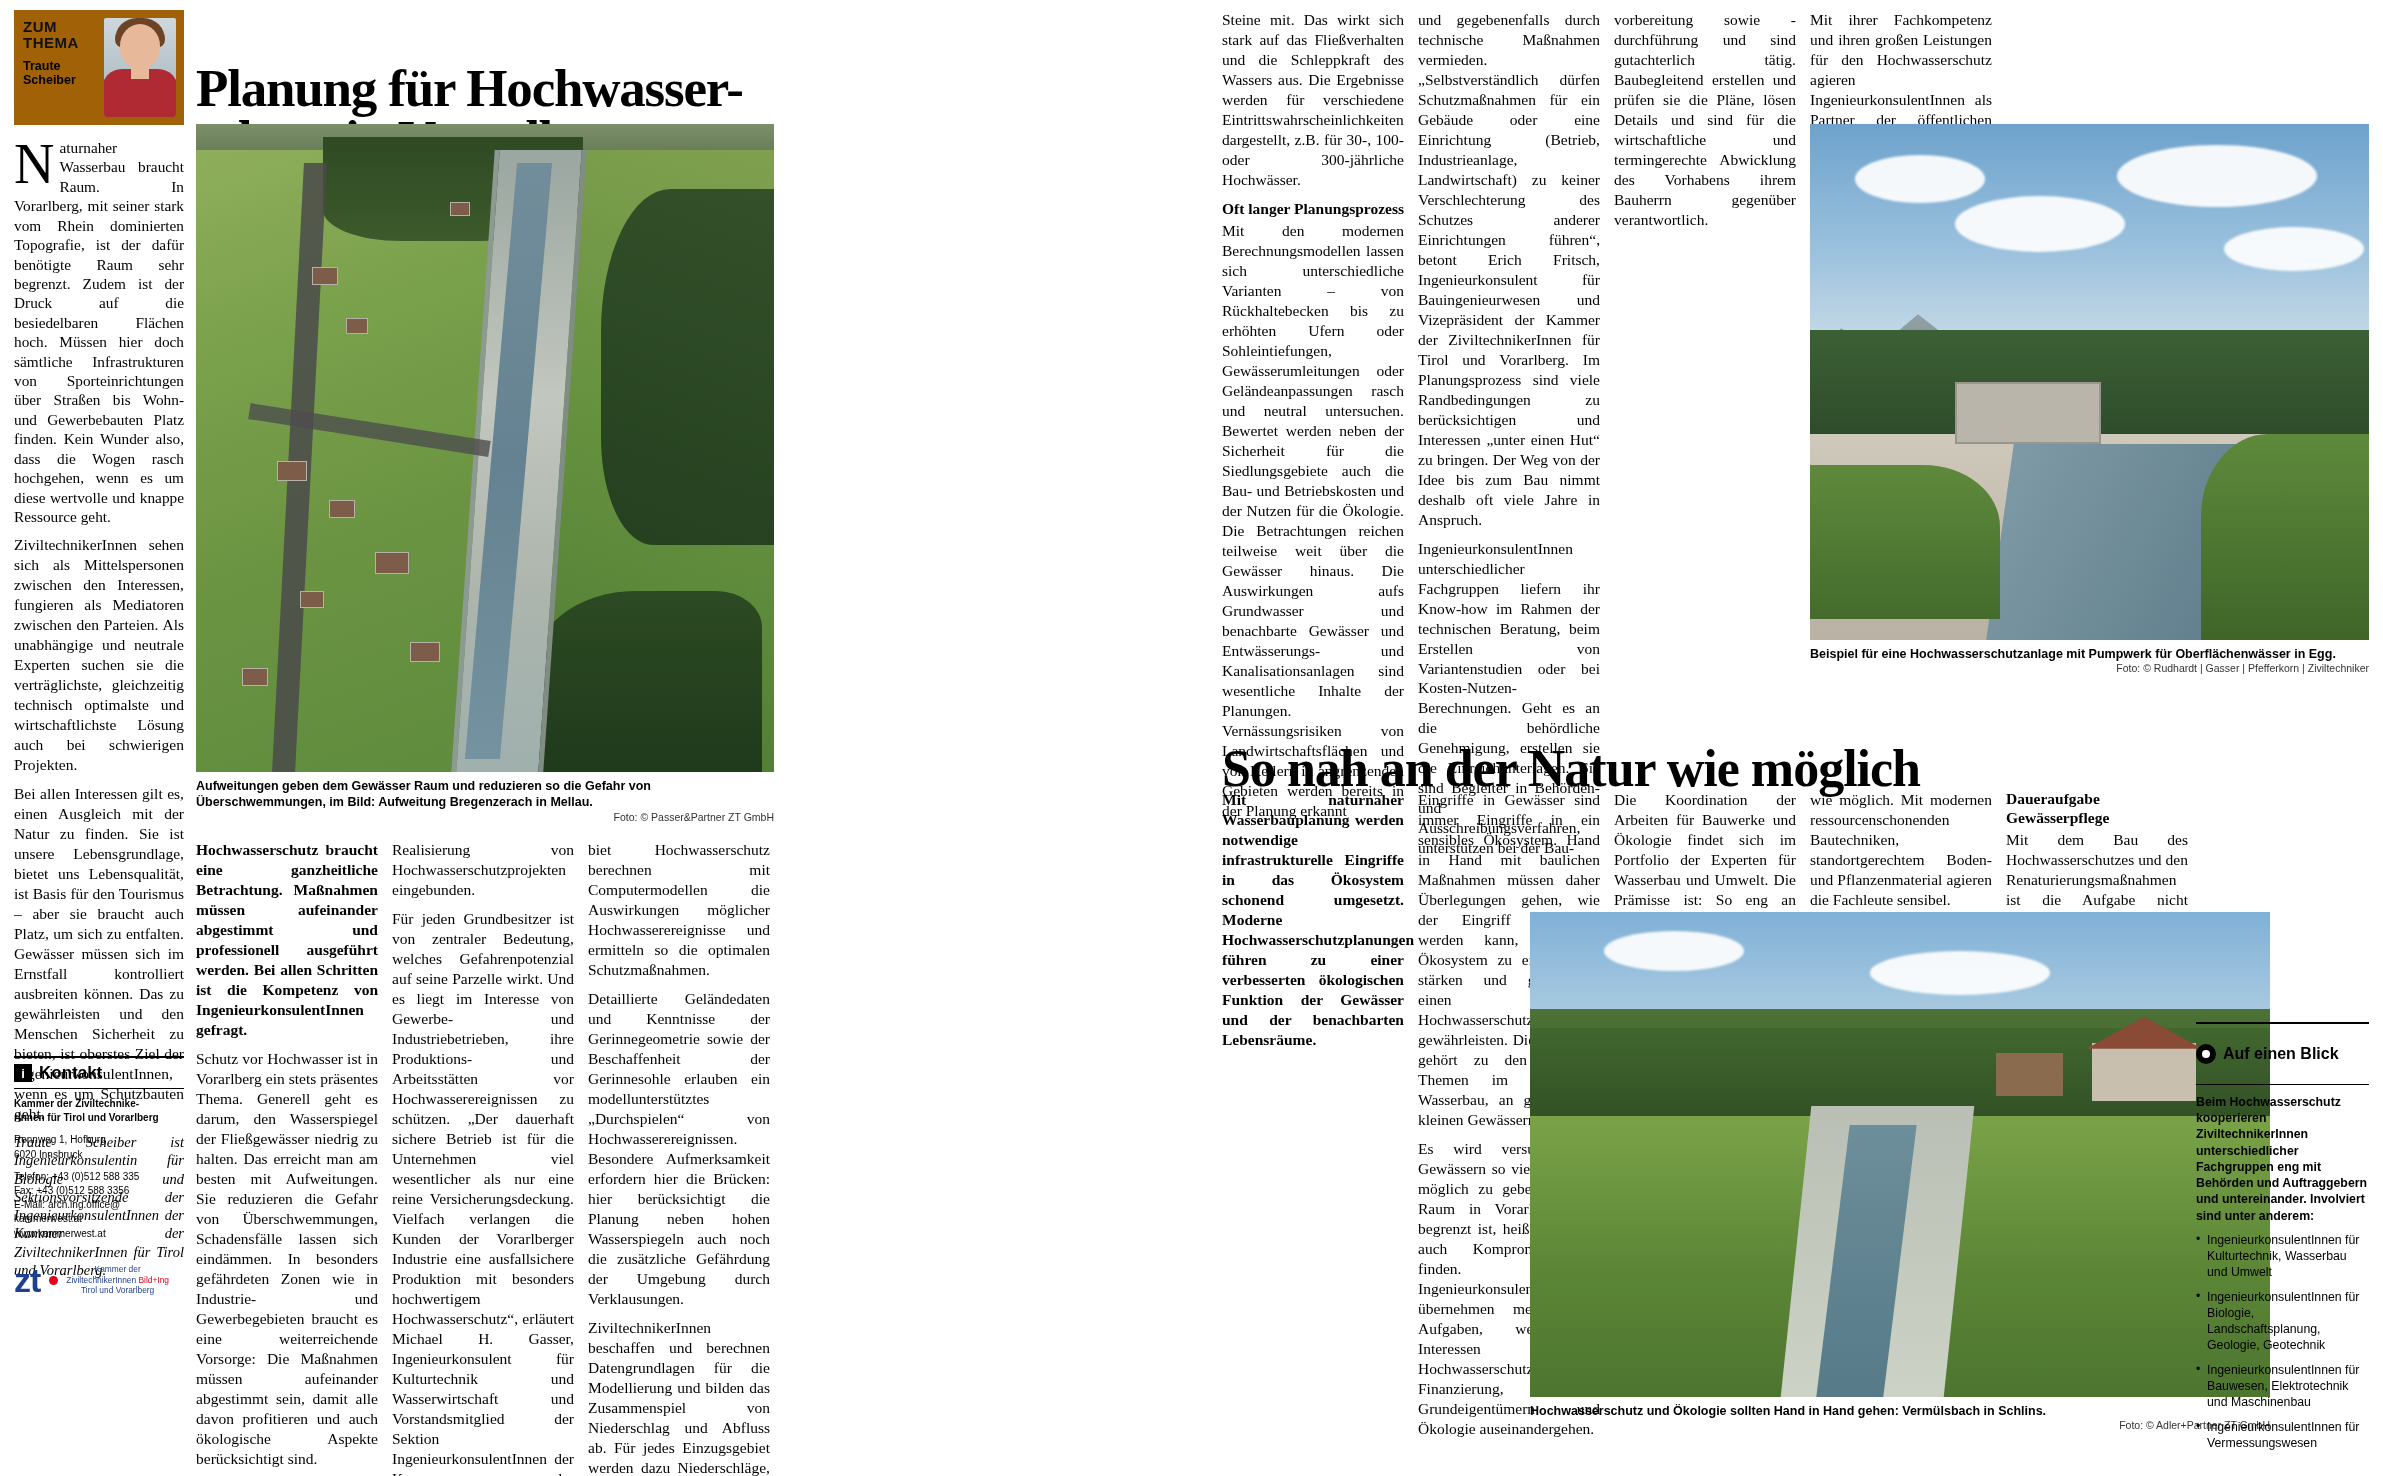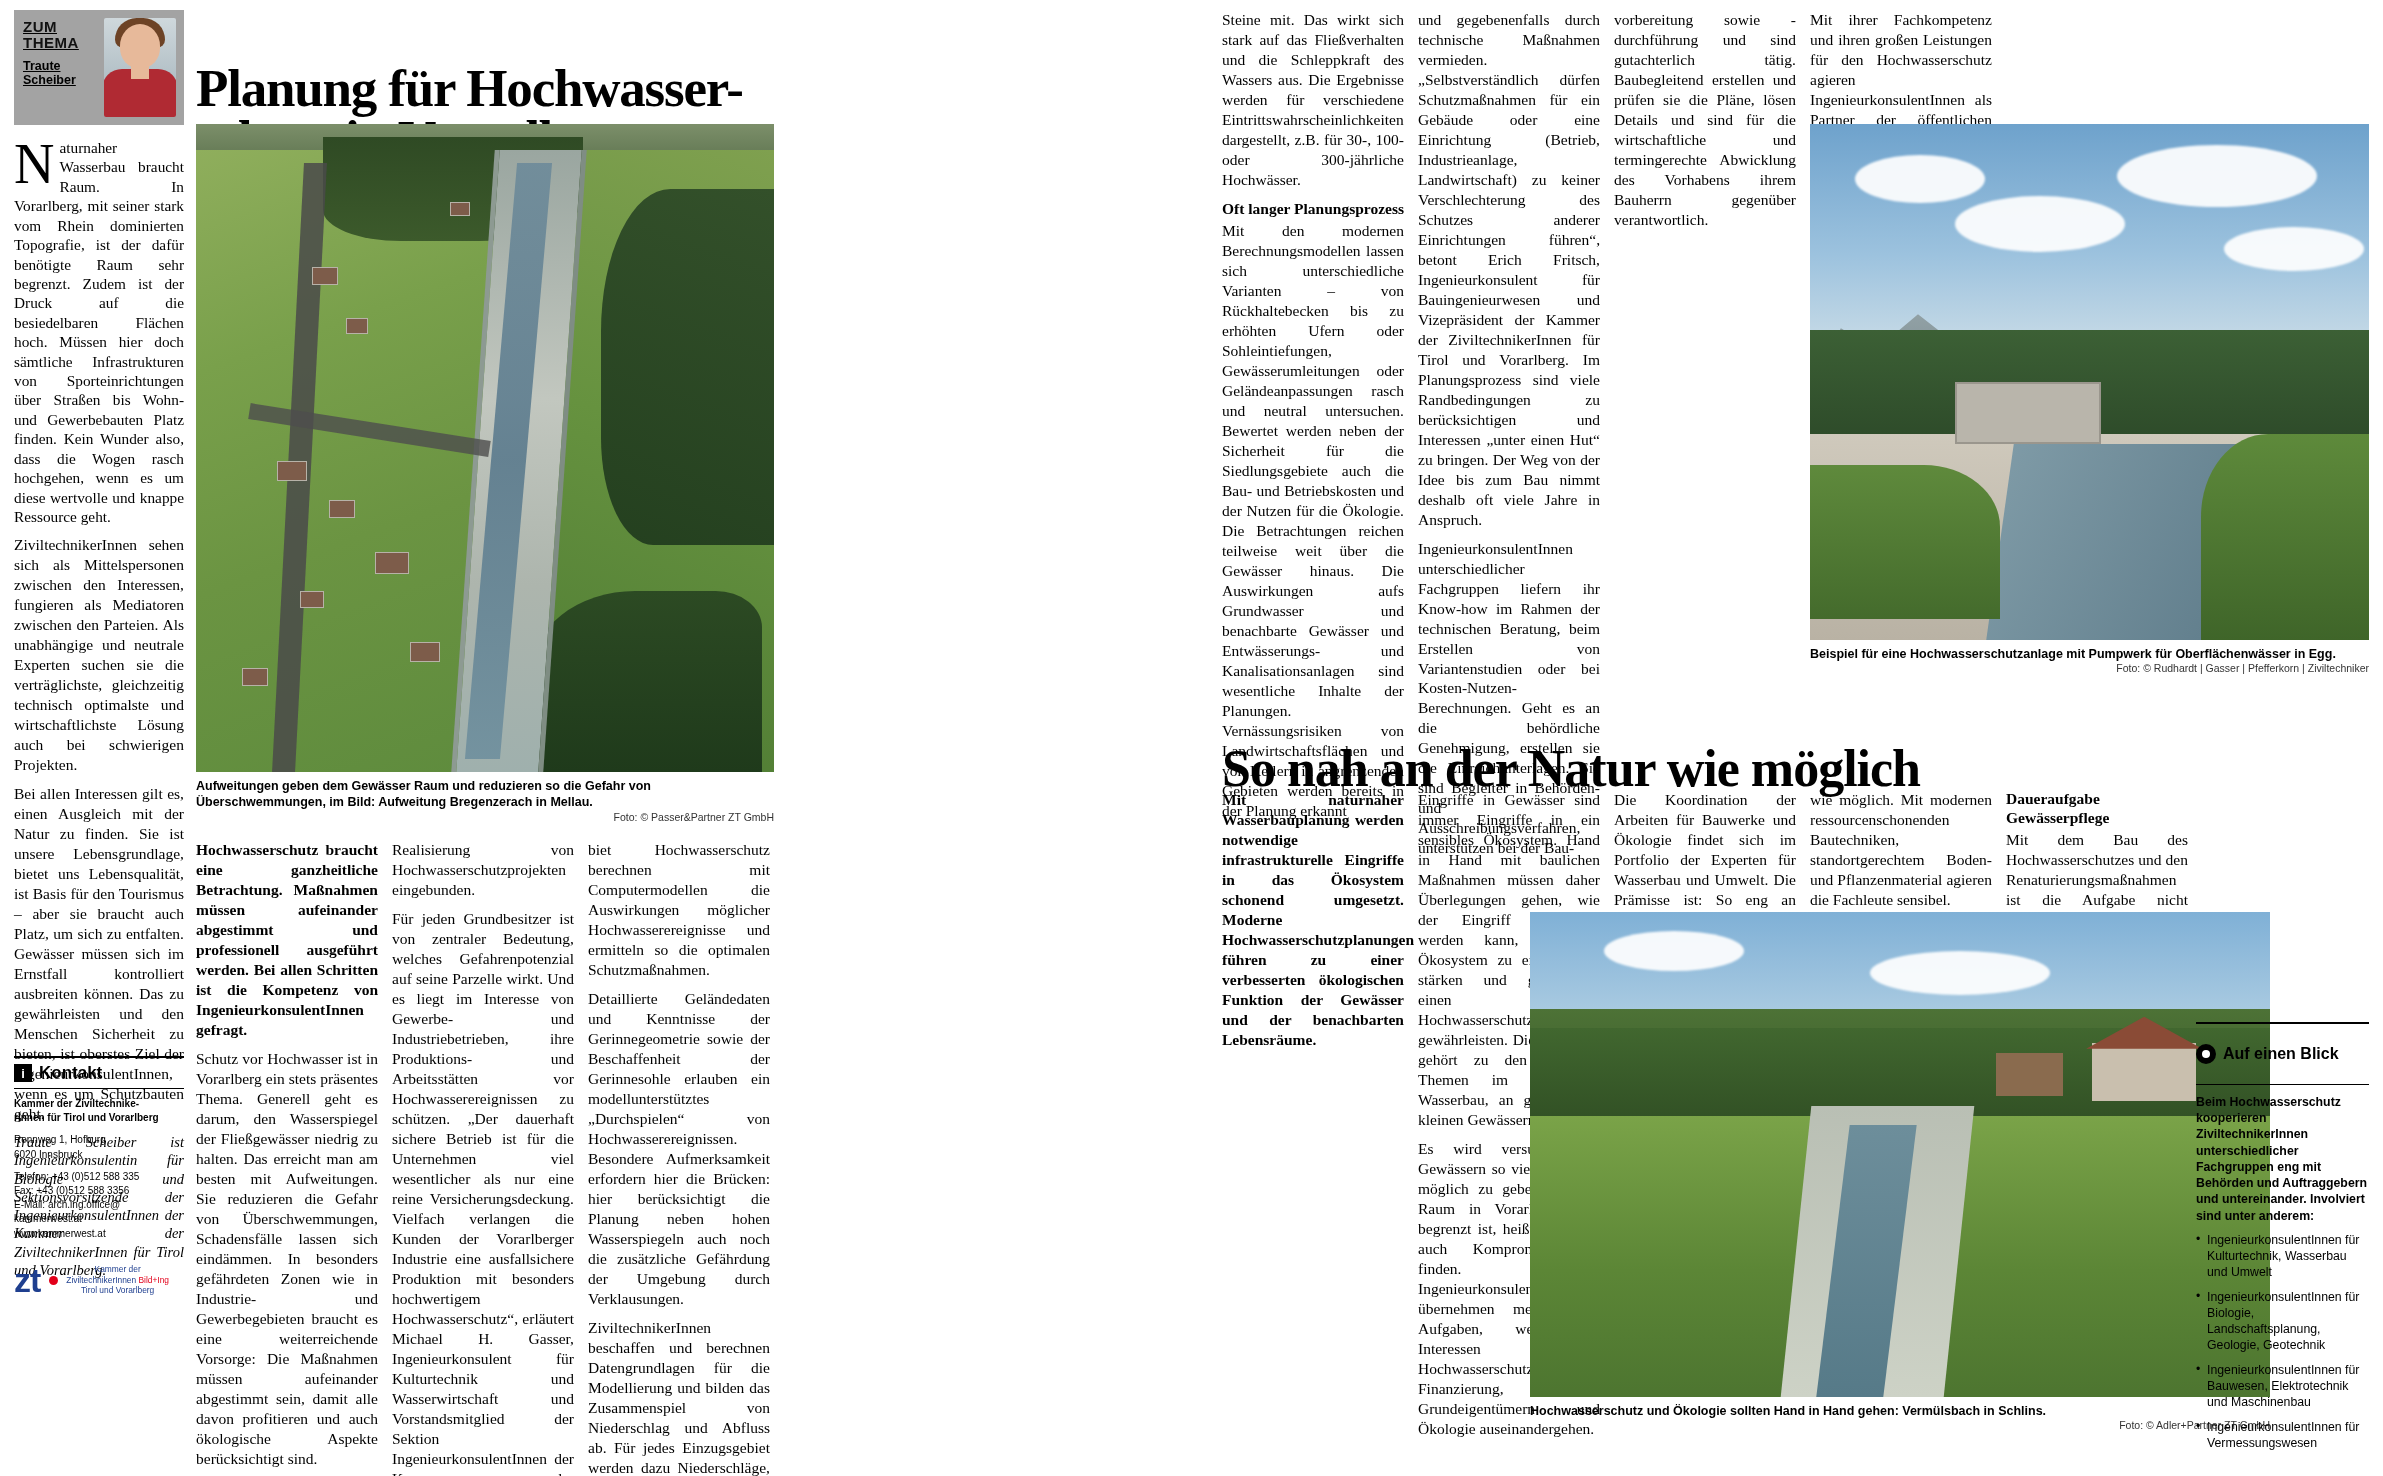--- a/index.html
+++ b/index.html
@@ -14,21 +14,21 @@
   .page { position: relative; width: 2383px; height: 1476px; padding: 10px 14px; }
 
   
   .col-text { font-size: 15.5px; line-height: 1.29; text-align: justify; hyphens: auto; }
   .col-text p { margin: 0 0 9px 0; }
   .col-text p:last-child { margin-bottom: 0; }
   .bold { font-weight: bold; }
   .sub-head { font-weight: bold; font-size: 15.5px; margin: 10px 0 3px 0; line-height:1.2;}
 
   
-  .zum-box { position:absolute; left:14px; top:10px; width:170px; height:115px; background:#a3a3a3;text-decoration:underline; }
+  .zum-box { position:absolute; left:14px; top:10px; width:170px; height:115px; background:#a16207; }
   .zum-title { font-family:"Liberation Sans", sans-serif; font-weight:bold; font-size:15px; letter-spacing:.5px; line-height:1.05; padding:9px 0 0 9px; color:#111;}
   .zum-name { font-family:"Liberation Sans", sans-serif; font-weight:bold; font-size:12.5px; line-height:1.15; padding:8px 0 0 9px; width:92px;}
   .zum-photo { position:absolute; right:8px; top:8px; width:72px; height:99px; overflow:hidden; border-radius:2px;}
   .zum-photo .head { position:absolute; left:50%; top:6px; transform:translateX(-50%); width:40px; height:44px; background:#e7b99a; border-radius:50% 50% 45% 45%;}
   .zum-photo .hair { position:absolute; left:50%; top:0px; transform:translateX(-50%); width:50px; height:30px; background:#6d4326; border-radius:26px 26px 10px 10px;}
   .zum-photo .body { position:absolute; left:50%; bottom:0; transform:translateX(-50%); width:76px; height:48px; background:#b02a33; border-radius:20px 20px 0 0;}
   .zum-photo .neck { position:absolute; left:50%; bottom:38px; transform:translateX(-50%); width:18px; height:16px; background:#e7b99a;}
   .zum-photo .bg { position:absolute; inset:0; background:linear-gradient(#cfd8dc,#9fb0b8); }
 
   

